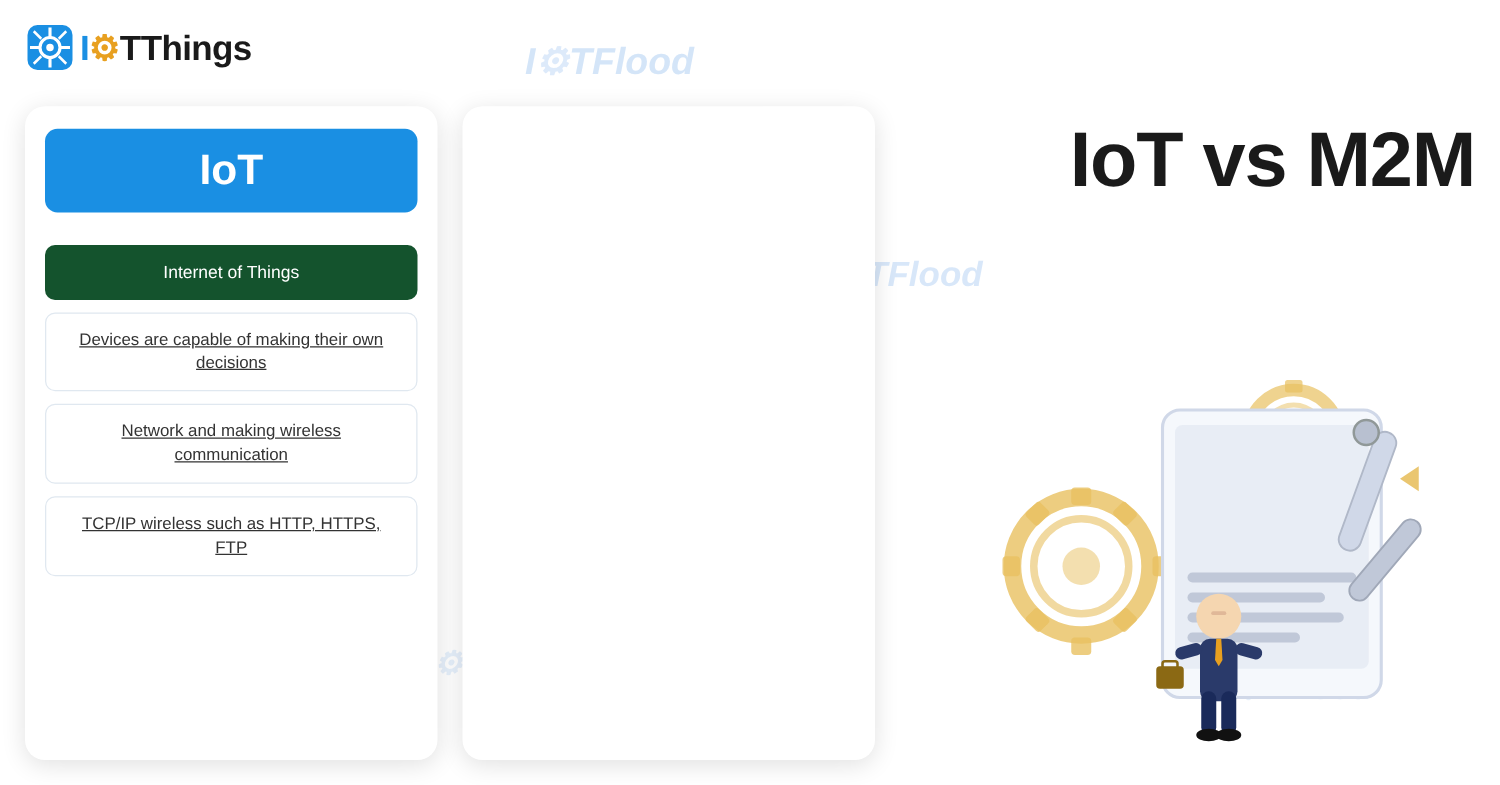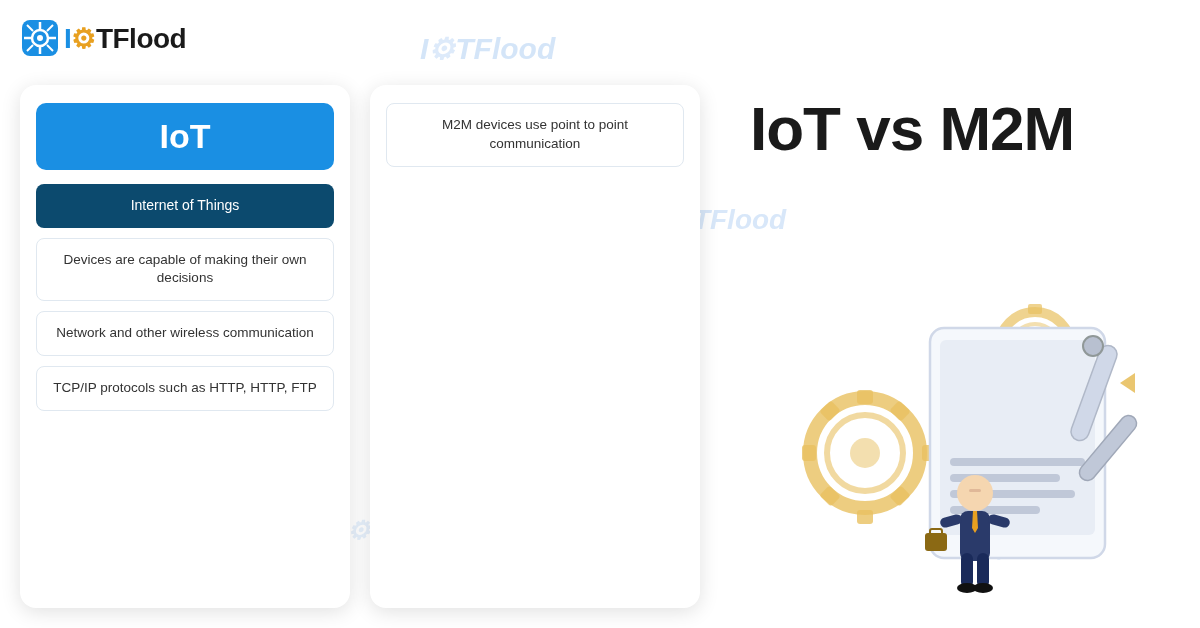--- a/index.html
+++ b/index.html
@@ -84,62 +84,64 @@
     }
 
     .card-header {
       background: #1a8fe3;
       border-radius: 10px;
       padding: 14px 10px;
       text-align: center;
       color: white;
       font-size: 34px;
       font-weight: 700;
-      margin-bottom: 4px;
+      margin-bottom: 16px;
     }
 
     .card-item {
-      background: #0c4a6e;
+      background: #14532d;
       border-radius: 8px;
       padding: 12px 14px;
       text-align: center;
       color: white;
       font-size: 14px;
       font-weight: 500;
       line-height: 1.4;
     }
 
     .card-item-white {
       background: #ffffff;
       border: 1.5px solid #e0e8f0;
       border-radius: 8px;
       padding: 12px 14px;
       text-align: center;
       color: #333;
       font-size: 13.5px;
       font-weight: 500;
       line-height: 1.4;
+      text-decoration: underline;
     }
 
     
     .title-section {
       flex: 1;
       display: flex;
       flex-direction: column;
       justify-content: flex-start;
       padding-left: 30px;
       padding-top: 10px;
     }
 
     .main-title {
       font-size: 62px;
       font-weight: 900;
       color: #1a1a1a;
       line-height: 1.1;
       letter-spacing: -1px;
+      text-align: right;
     }
 
     
     .illustration {
       margin-top: 20px;
       flex: 1;
       display: flex;
       align-items: flex-end;
       justify-content: center;
       position: relative;
@@ -175,38 +177,37 @@
     <line x1="20" y1="4" x2="20" y2="12" stroke="white" stroke-width="2.5"></line>
     <line x1="20" y1="28" x2="20" y2="36" stroke="white" stroke-width="2.5"></line>
     <line x1="4" y1="20" x2="12" y2="20" stroke="white" stroke-width="2.5"></line>
     <line x1="28" y1="20" x2="36" y2="20" stroke="white" stroke-width="2.5"></line>
     <line x1="7" y1="7" x2="13" y2="13" stroke="white" stroke-width="2"></line>
     <line x1="27" y1="27" x2="33" y2="33" stroke="white" stroke-width="2"></line>
     <line x1="33" y1="7" x2="27" y2="13" stroke="white" stroke-width="2"></line>
     <line x1="7" y1="33" x2="13" y2="27" stroke="white" stroke-width="2"></line>
   </svg>
   <span class="logo-text">
-    <span style="color:#1a8fe3;">I</span><span style="color:#e8a020;">⚙</span><span style="color:#1a1a1a;">T</span><span style="font-weight:900; color:#1a1a1a;">Flood</span>
+    <span style="color:#1a8fe3;">I</span><span style="color:#e8a020;">⚙</span><span style="color:#1a1a1a;">T</span><span style="font-weight:900; color:#1a1a1a;">Things</span>
   </span>
 </div>
 
 <div class="main-container">
 
   <div class="cards-container">
 
     <div class="card">
       <div class="card-header">IoT</div>
       <div class="card-item">Internet of Things</div>
       <div class="card-item-white">Devices are capable of making their own decisions</div>
-      <div class="card-item-white">Network and other wireless communication</div>
-      <div class="card-item-white">TCP/IP protocols such as HTTP, HTTP, FTP</div>
+      <div class="card-item-white">Network and making wireless communication</div>
+      <div class="card-item-white">TCP/IP wireless such as HTTP, HTTPS, FTP</div>
     </div>
 
     <div class="card">
-      <div class="card-item-white">M2M devices use point to point communication</div>
     </div>
 
   </div>
 
   <div class="title-section">
     <div class="main-title">IoT vs M2M</div>
 
     <div class="illustration">
       <svg class="robot-svg" viewBox="0 0 380 340">
 

